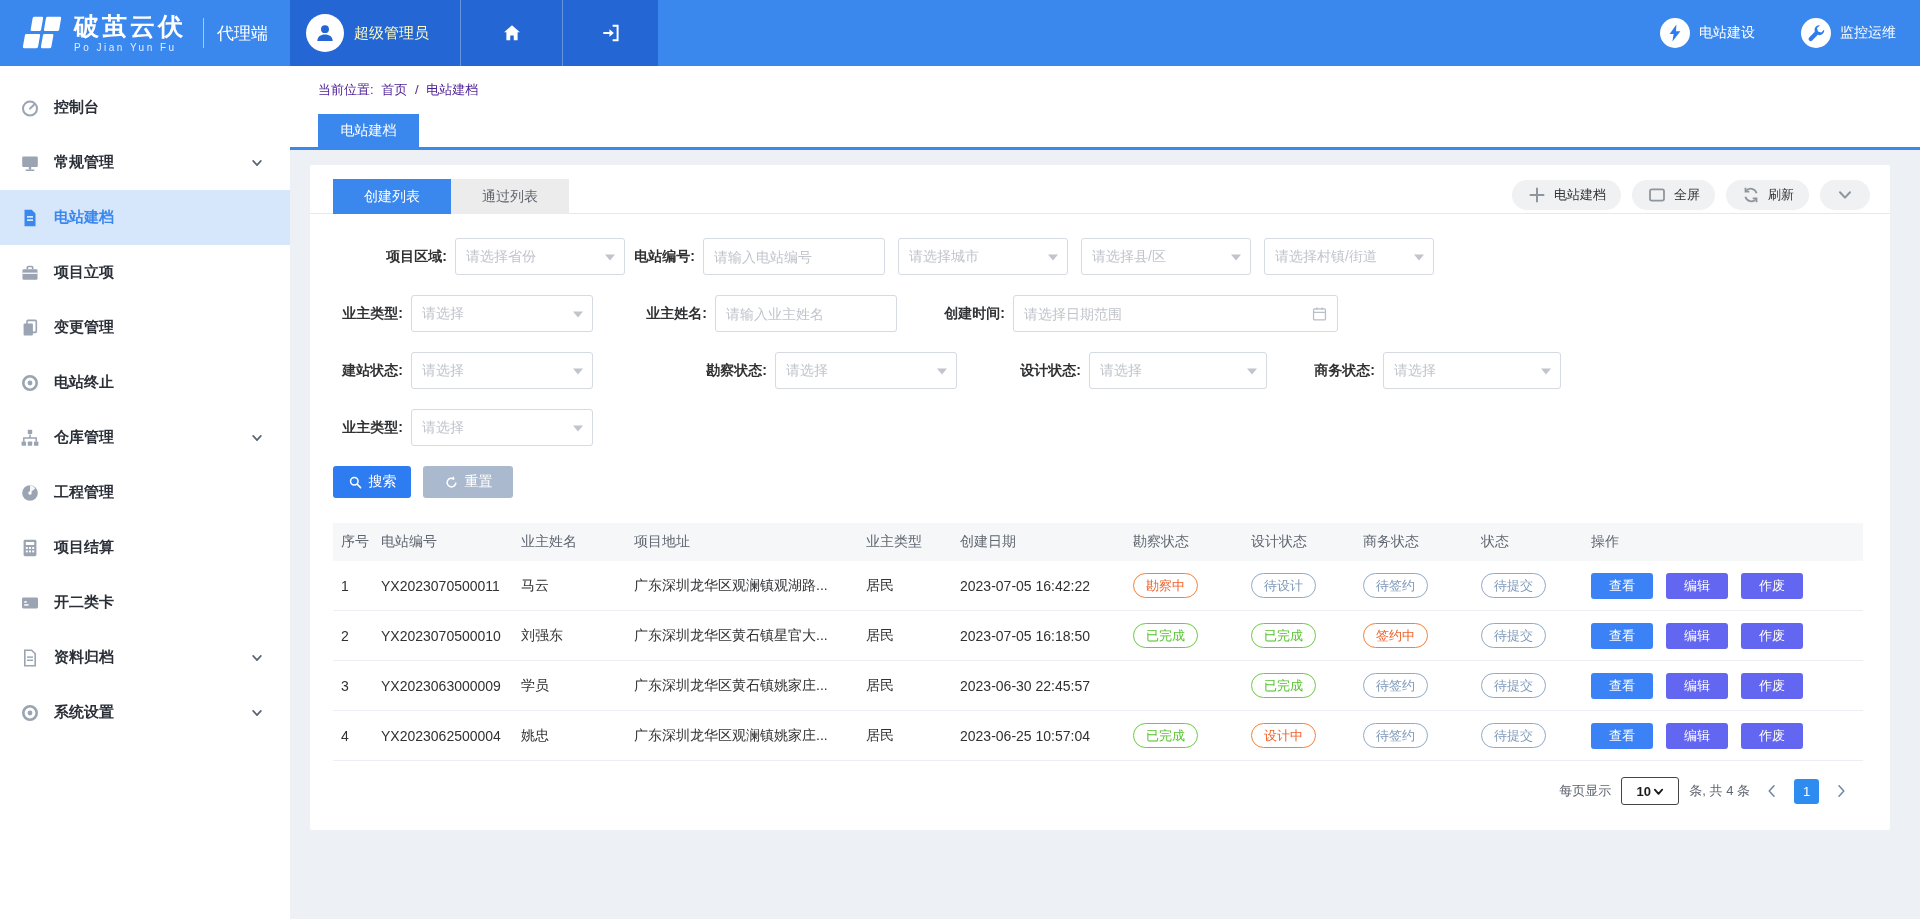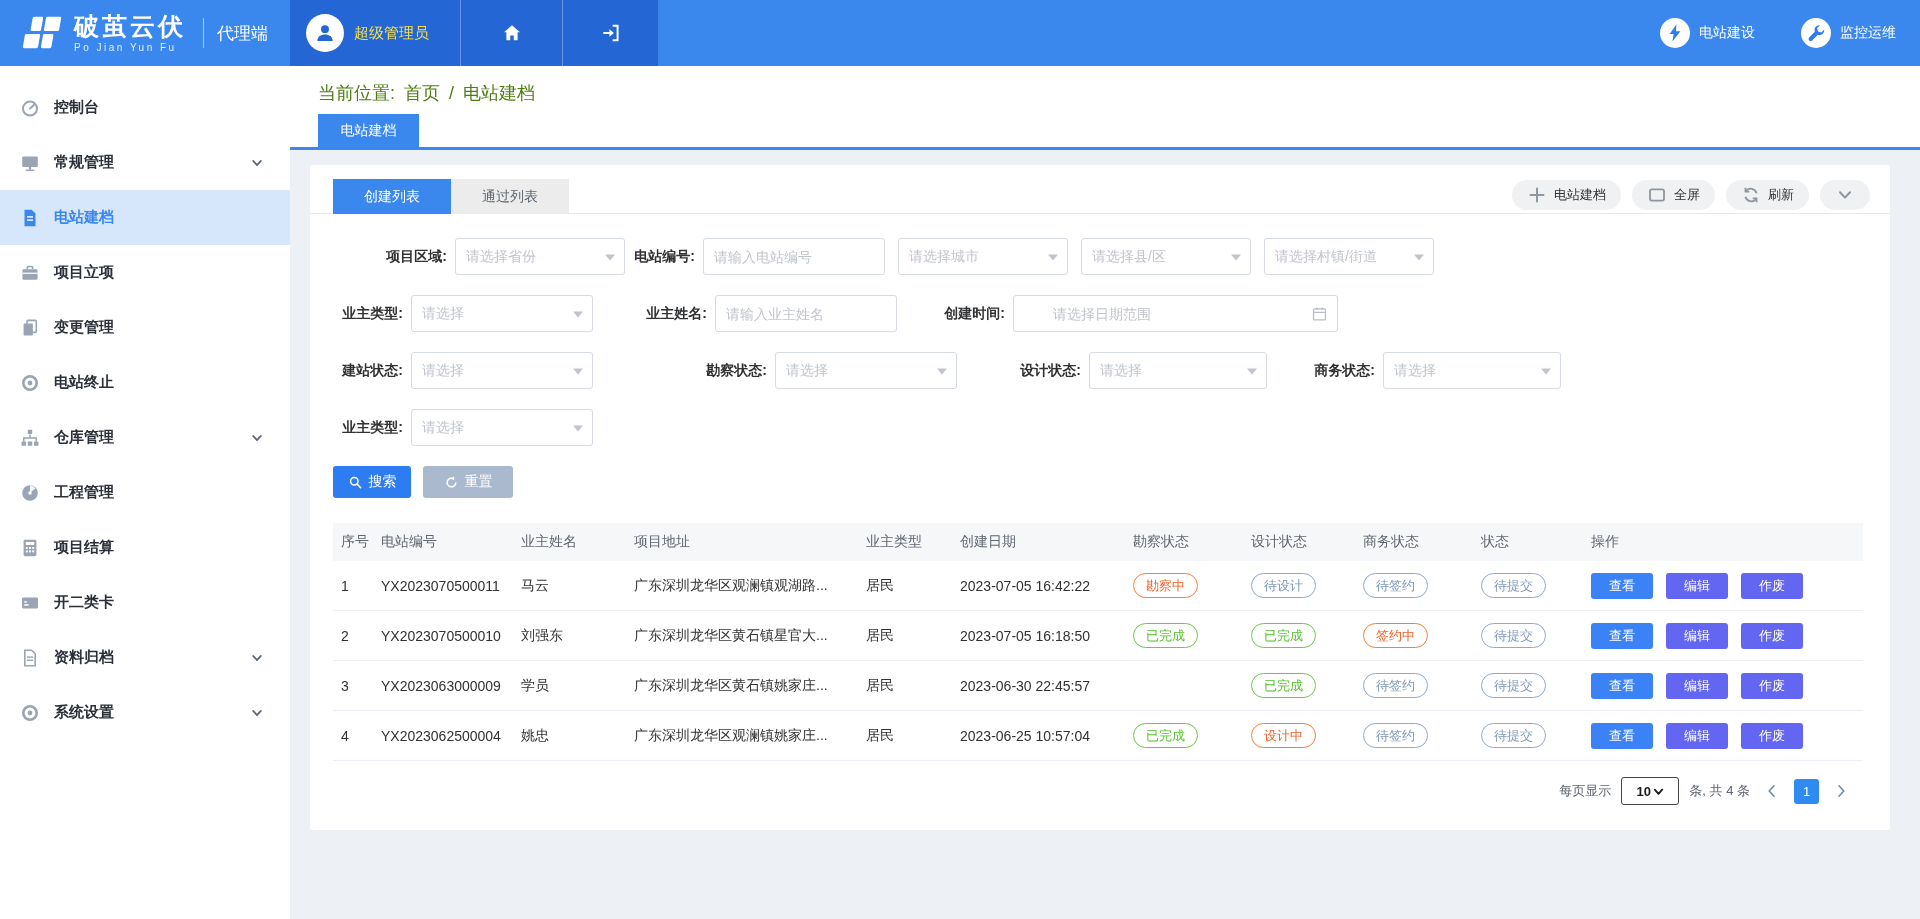--- a/index.html
+++ b/index.html
@@ -14,38 +14,38 @@
   .logo-title{font-size:25px;font-weight:700;color:#fff;letter-spacing:3px;}
   .logo-sub{font-size:10px;color:rgba(255,255,255,.85);letter-spacing:2.5px;margin-top:4px;}
   .portal-divider{width:1px;height:30px;background:rgba(255,255,255,.55);margin:0 13px 0 17px;}
   .portal{font-size:17px;color:#fff;}
   .header-dark{position:absolute;left:290px;top:0;width:368px;height:66px;background:#2366d4;display:flex;}
   .hd-cell{display:flex;align-items:center;justify-content:center;height:66px;box-sizing:border-box;}
   .hd-user{width:170px;justify-content:flex-start;padding-left:16px;}
   .hd-home{width:102px;border-left:1px solid rgba(255,255,255,.3);}
   .hd-exit{width:96px;border-left:1px solid rgba(255,255,255,.3);}
   .avatar{width:38px;height:38px;border-radius:50%;background:#fff;display:flex;align-items:center;justify-content:center;}
-  .hd-username{color:#fde047;font-size:15px;margin-left:10px;}
+  .hd-username{color:#fef9c3;font-size:15px;margin-left:10px;}
   .header-nav{position:absolute;right:24px;top:0;height:66px;display:flex;align-items:center;gap:46px;}
   .nav-group{display:flex;align-items:center;gap:9px;color:#fff;font-size:14px;cursor:pointer;}
   .nav-circle{width:30px;height:30px;border-radius:50%;background:#fff;display:flex;align-items:center;justify-content:center;}
 
   
   .sidebar{position:absolute;left:0;top:66px;width:290px;height:853px;background:#fff;padding-top:14px;box-sizing:border-box;}
   .menu-item{height:55px;display:flex;align-items:center;padding-left:20px;position:relative;cursor:pointer;}
   .mi-icon{width:23px;height:23px;color:#9aa4b2;margin-right:11px;display:flex;align-items:center;}
   .mi-label{font-size:15px;color:#2b3038;font-weight:700;}
   .menu-item.active{background:#d6e6fb;}
   .menu-item.active .mi-icon{color:#3a87ee;}
   .menu-item.active .mi-label{color:#3a87ee;}
   .mi-caret{position:absolute;right:26px;display:flex;color:#596573;}
 
   
   .topbar{position:absolute;left:290px;top:66px;width:1630px;height:84px;background:#fff;border-bottom:3px solid #3a87ee;box-sizing:border-box;}
-  .breadcrumb{position:absolute;left:28px;top:15px;font-size:18px;color:#4d7c0f;}
+  .breadcrumb{position:absolute;left:28px;top:15px;font-size:13px;color:#4c1d95;}
   .breadcrumb span{margin-right:4px;}
   .page-tab{position:absolute;left:28px;bottom:0;width:101px;height:33px;background:#3a87ee;color:#fff;font-size:14px;display:flex;align-items:center;justify-content:center;cursor:pointer;}
 
   
   .content{position:absolute;left:290px;top:150px;width:1630px;height:769px;background:#edf0f5;}
   .card{position:absolute;left:20px;top:15px;width:1580px;height:665px;background:#fff;border-radius:2px;}
   .card-head{height:48px;border-bottom:1px solid #e8e8e8;position:relative;}
   .list-tabs{position:absolute;left:23px;bottom:-1px;display:flex;}
   .list-tab{width:118px;height:35px;display:flex;align-items:center;justify-content:center;font-size:14px;cursor:pointer;}
   .list-tab.active{background:#3a87ee;color:#fff;}
@@ -418,21 +418,21 @@
               </div>
             </div>
             <div class="f-group" style="margin-left: 44px;">
               <span class="f-label">业主姓名:</span>
               <div class="f-field" style="width: 182px;">
                 <input class="f-input" placeholder="请输入业主姓名" style="">
               </div>
             </div>
             <div class="f-group" style="margin-left: 38px;">
               <span class="f-label">创建时间:</span>
-              <div class="f-field" style="width: 325px; padding-left: 29px;">
+              <div class="f-field" style="width: 325px;">
                 <input class="f-input" placeholder="请选择日期范围" style="">
                 <span class="f-cal">
                   <svg viewBox="0 0 20 20" width="17" height="17">
                     <rect x="3" y="4" width="14" height="13" rx="1.2" fill="none" stroke="#b8bdc6" stroke-width="1.5"></rect>
                     <path d="M3 8 H17" stroke="#b8bdc6" stroke-width="1.5"></path>
                     <path d="M7 2.4 V5.4 M13 2.4 V5.4" stroke="#b8bdc6" stroke-width="1.5"></path>
                   </svg>
                 </span>
               </div>
             </div>

